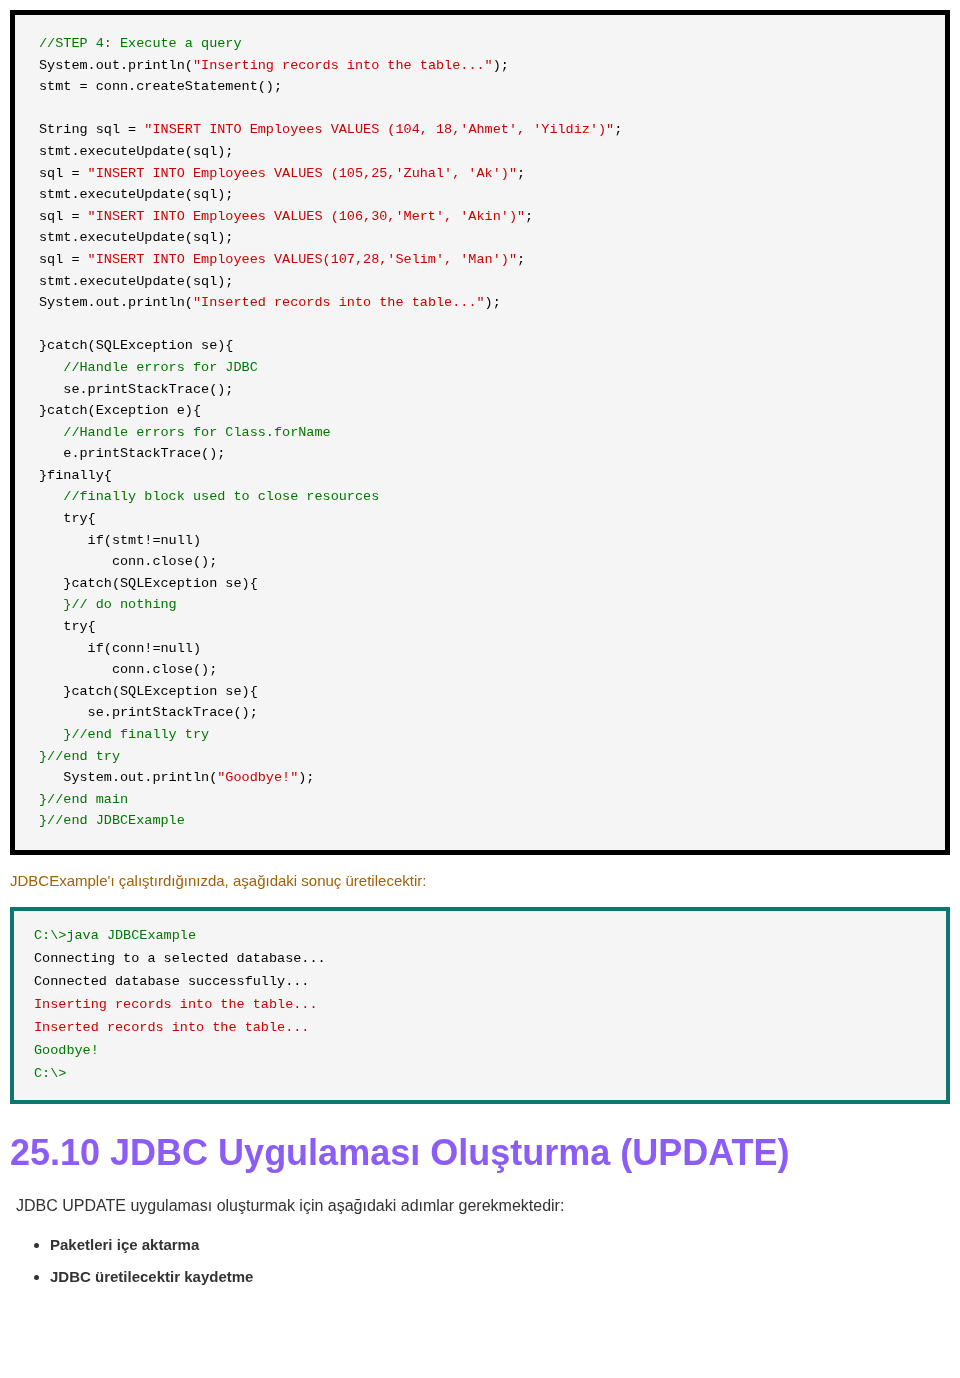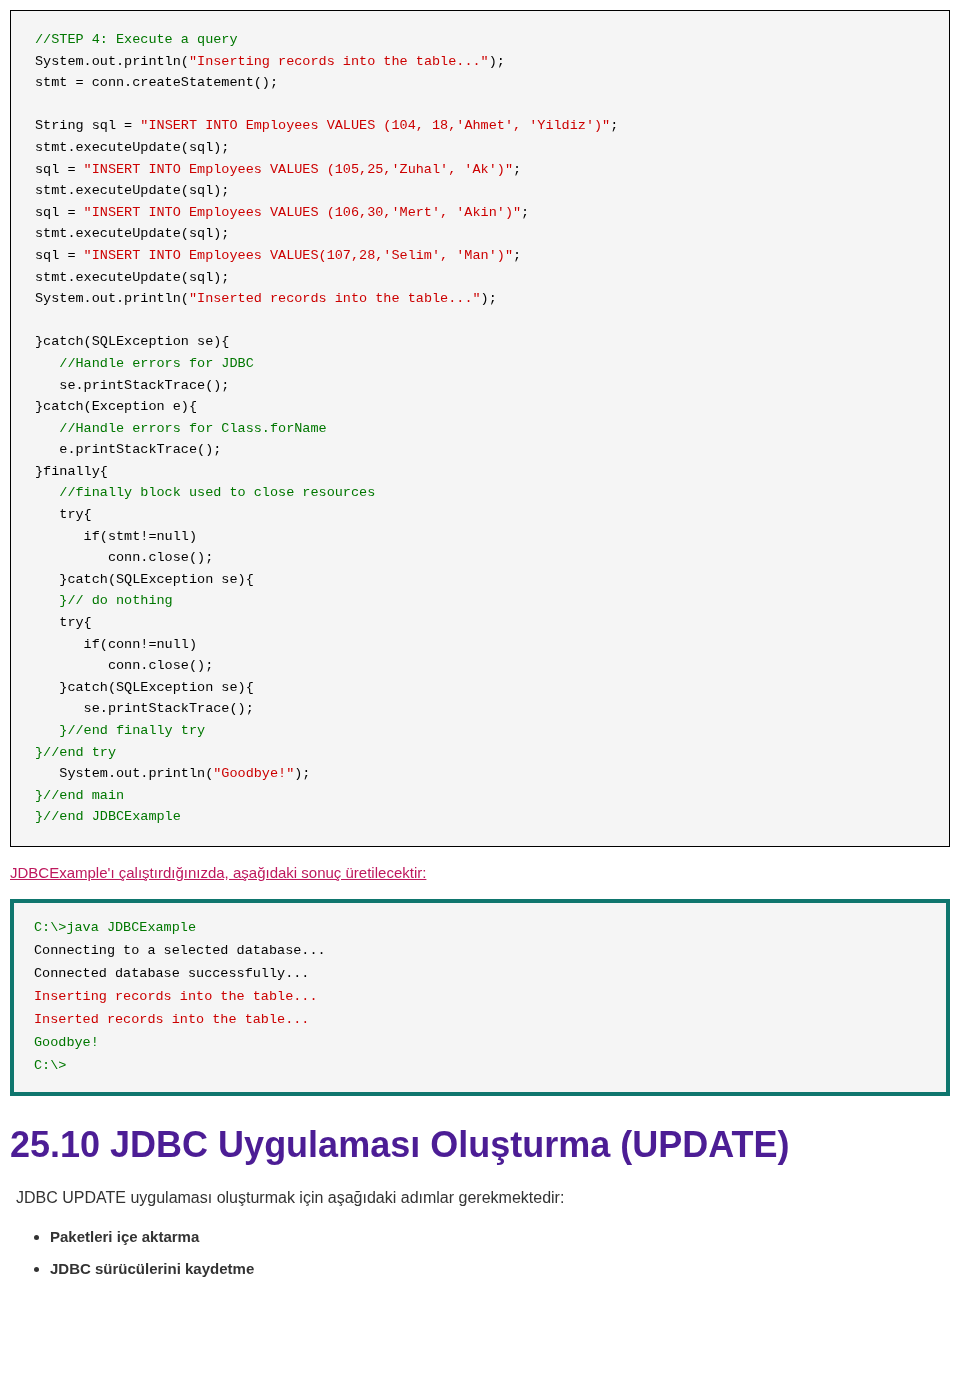--- a/index.html
+++ b/index.html
@@ -5,21 +5,21 @@
     * { margin: 0; padding: 0; box-sizing: border-box; }
     body {
       font-family: Arial, sans-serif;
       background: #ffffff;
       color: #333;
       width: 960px;
     }
 
     .code-block {
       background: #f5f5f5;
-      border: 1px solid #000000;
+      border: 5px solid #000000;
       padding: 18px 24px;
       font-family: 'Courier New', Courier, monospace;
       font-size: 13.5px;
       line-height: 1.6;
       white-space: pre;
       overflow-x: auto;
       margin: 0 10px;
     }
 
     .output-block {
@@ -29,30 +29,29 @@
       font-family: 'Courier New', Courier, monospace;
       font-size: 13.5px;
       line-height: 1.7;
       white-space: pre;
       margin: 0 10px;
     }
 
     .description-text {
       font-size: 15px;
       line-height: 1.6;
-      color: #be185d;
+      color: #a16207;
       margin: 14px 10px 14px 10px;
-      text-decoration: underline;
     }
 
     .section-heading {
       font-size: 36px;
       font-weight: 900;
       margin: 28px 10px 18px 10px;
-      color: #4c1d95;
+      color: #8b5cf6;
     }
 
     .description-para {
       font-size: 16px;
       margin: 14px 16px;
       line-height: 1.7;
       color: #333;
     }
 
     .bullet-list {
@@ -132,14 +131,14 @@
 </div>
 
 <h2 class="section-heading">
   <span>25.10   JDBC   Uygulaması   Oluşturma (UPDATE)</span>
 </h2>
 
 <p class="description-para">JDBC UPDATE uygulaması oluşturmak için aşağıdaki adımlar gerekmektedir:</p>
 
 <ul class="bullet-list">
   <li><strong>Paketleri içe aktarma</strong></li>
-  <li><strong>JDBC sürücülerini kaydetme</strong></li>
+  <li><strong>JDBC üretilecektir kaydetme</strong></li>
 </ul>
 
 </body></html>

